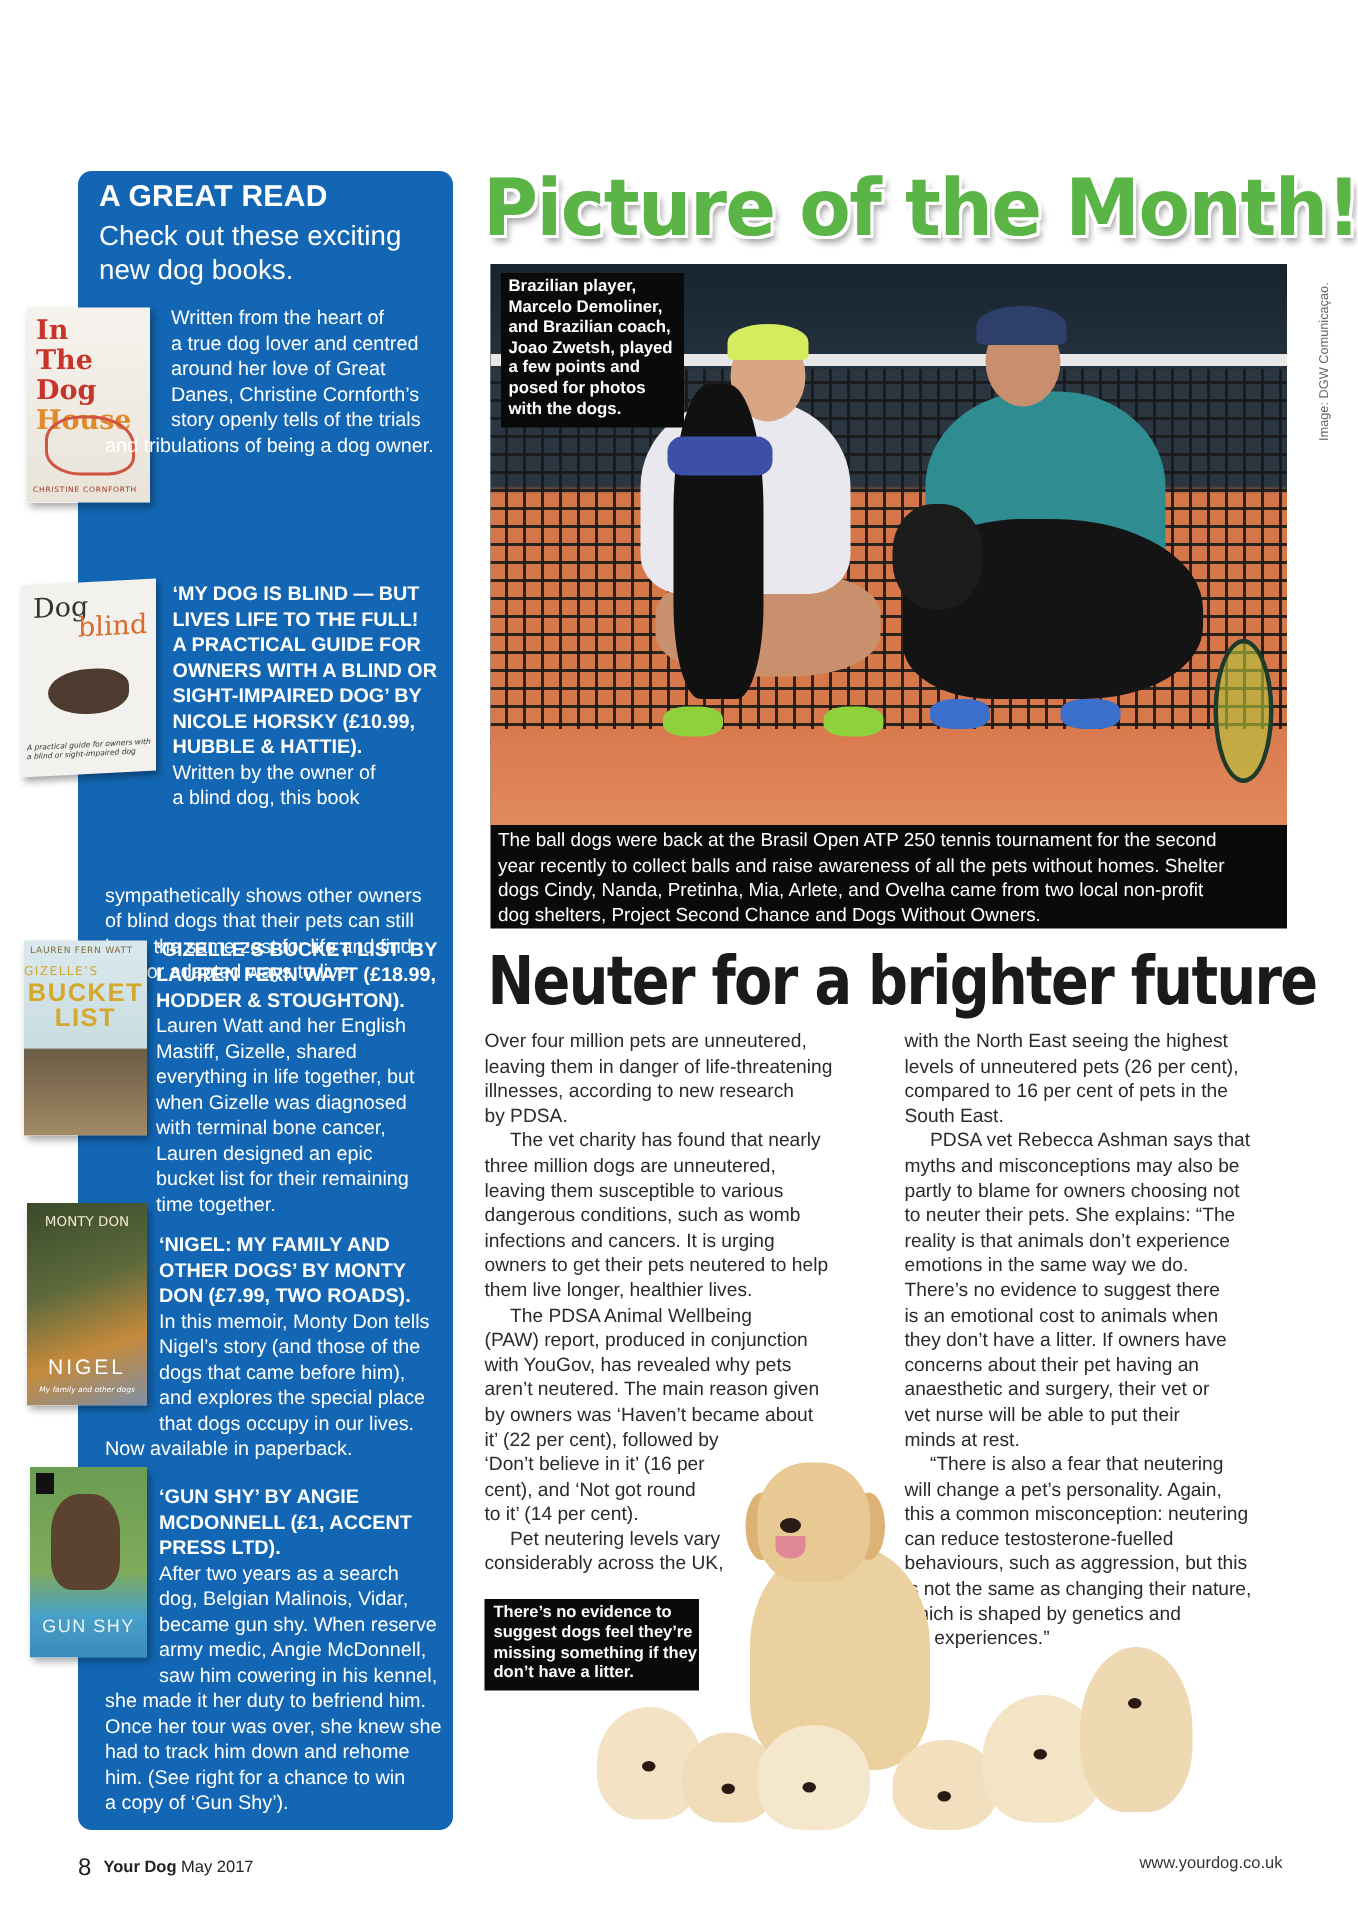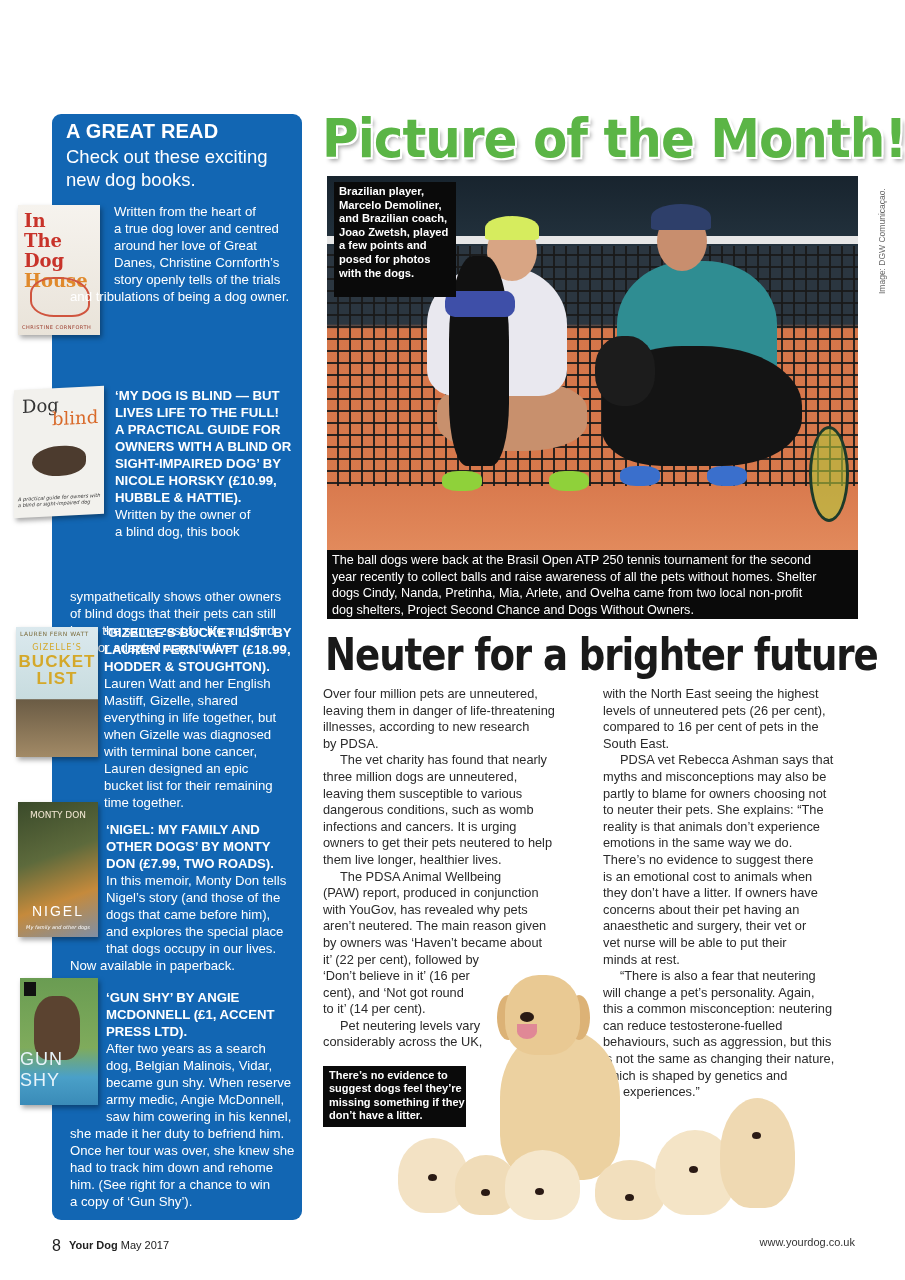--- a/index.html
+++ b/index.html
@@ -22,31 +22,31 @@
   .cov1 .auth { position:absolute; left:4px; bottom:5px; font-size:5px; color:#9b3a2a; letter-spacing:0.5px; }
 
   .cov2 { left:14px; top:388px; width:90px; height:128px; background:#f2f1ed; transform:skewY(-3deg); }
   .cov2 .c2a { position:absolute; left:8px; top:6px; font-family:"DejaVu Serif", serif; font-size:18px; color:#333; }
   .cov2 .c2b { position:absolute; left:38px; top:20px; font-family:"DejaVu Serif", serif; font-size:18px; color:#d96a2a; }
   .cov2 .dog { position:absolute; left:18px; top:58px; width:54px; height:30px; background:#4c3b2e; border-radius:50% 40% 45% 50%; }
   .cov2 .sub { position:absolute; left:4px; bottom:10px; width:84px; font-size:5px; font-style:italic; color:#333; }
 
   .cov3 { left:16px; top:627px; width:82px; height:130px; background:linear-gradient(180deg,#dbe9ee 0%,#c8dcdf 55%,#6b5c45 56%,#a28a66 100%); }
   .cov3 .c3a { position:absolute; left:4px; top:3px; font-size:6px; color:#7a6b3a; letter-spacing:0.5px; }
-  .cov3 .c3b { position:absolute; left:0; width:82px; text-align:center; top:16px; font-size:8px; color:#d4a82a; letter-spacing:1px; }
+  .cov3 .c3b { position:absolute; left:0; width:82px; top:16px; font-size:8px; color:#d4a82a; letter-spacing:1px; }
   .cov3 .c3c { position:absolute; left:0; width:82px; text-align:center; top:26px; font-family:"Liberation Sans", sans-serif; font-weight:bold; font-size:17px; line-height:17px; color:#d4a82a; letter-spacing:1px; }
 
   .cov4 { left:18px; top:802px; width:80px; height:135px; background:linear-gradient(160deg,#3a4a2a 0%,#5d6a3c 40%,#c58a3c 70%,#7f8fa5 100%); }
   .cov4 .c4a { position:absolute; left:0; width:80px; text-align:center; top:8px; font-size:9px; color:#f2e7d2; }
   .cov4 .c4b { position:absolute; left:0; width:80px; text-align:center; bottom:18px; font-family:Liberation Sans, sans-serif; font-size:14px; color:#fff; letter-spacing:2px; }
   .cov4 .c4c { position:absolute; left:0; width:80px; text-align:center; bottom:7px; font-size:5px; color:#fff; font-style:italic; }
 
   .cov5 { left:20px; top:978px; width:78px; height:127px; background:linear-gradient(180deg,#6a9c52 0%,#7fab5c 55%,#4aa0c8 78%,#3a8bb8 100%); }
   .cov5 .dog5 { position:absolute; left:14px; top:18px; width:46px; height:64px; background:#5b4330; border-radius:40% 40% 30% 30%; }
-  .cov5 .c5 { position:absolute; left:0; width:78px; text-align:left; bottom:14px; font-family:"Liberation Sans", sans-serif; font-size:18px; color:#e8f4fa; letter-spacing:1px; }
+  .cov5 .c5 { position:absolute; left:0; width:78px; text-align:center; bottom:14px; font-family:"Liberation Sans", sans-serif; font-size:12px; color:#e8f4fa; letter-spacing:1px; }
   .cov5 .badge { position:absolute; left:4px; top:4px; width:12px; height:14px; background:#111; }
 
   
   .potm-title { position:absolute; left:322px; top:108px; width:530px; font-family:"DejaVu Sans", sans-serif; font-weight:bold; font-size:50px; line-height:62px; color:#5bb546; letter-spacing:-1px; text-shadow: 0 0 0 #fff, 2px 2px 0 #fff, -2px -2px 0 #fff, 2px -2px 0 #fff, -2px 2px 0 #fff, 3px 4px 4px rgba(0,0,0,0.35); white-space:nowrap; transform:scaleY(1.05); }
   .photo { position:absolute; left:327px; top:176px; width:531px; height:374px; overflow:hidden; background:#1d2a33; }
   .photo .wall { position:absolute; left:0; top:0; width:531px; height:90px; background:linear-gradient(180deg,#18242e,#263642); }
   .photo .net { position:absolute; left:0; top:70px; width:531px; height:260px;
      background:
       repeating-linear-gradient(90deg, transparent 0 10px, rgba(25,25,25,0.9) 10px 12px),
       repeating-linear-gradient(0deg, transparent 0 10px, rgba(25,25,25,0.9) 10px 12px),
@@ -66,21 +66,21 @@
   .dog1-band { position:absolute; left:118px; top:115px; width:70px; height:26px; background:#3e4fa8; border-radius:10px; }
   .dog2 { position:absolute; left:275px; top:170px; width:200px; height:120px; background:#141414; border-radius:40% 50% 40% 30%; }
   .dog2-head { position:absolute; left:268px; top:160px; width:60px; height:70px; background:#1c1c1c; border-radius:45%; }
   .racket { position:absolute; left:482px; top:250px; width:34px; height:90px; border:3px solid #1d3a2a; border-radius:50%; background:rgba(180,200,60,0.6); }
   .shoe { position:absolute; width:40px; height:20px; border-radius:40%; }
   .s1 { left:115px; top:295px; background:#8fd13a; }
   .s2 { left:222px; top:295px; background:#8fd13a; }
   .s3 { left:293px; top:290px; background:#3a6fcc; }
   .s4 { left:380px; top:290px; background:#3a6fcc; }
 
-  .photo-caption-top { position:absolute; left:334px; top:182px; width:112px; padding:3px 5px 17px 5px; background:#0a0a0a; color:#fff; font-family:"Liberation Sans", sans-serif; font-weight:bold; font-size:11.2px; line-height:13.6px; }
+  .photo-caption-top { position:absolute; left:334px; top:182px; width:112px; padding:3px 5px 5px 5px; background:#0a0a0a; color:#fff; font-family:"Liberation Sans", sans-serif; font-weight:bold; font-size:11.2px; line-height:13.6px; }
   .photo-caption-top .line, .photo-caption-bot .line, .pull-quote .line { display:block; white-space:nowrap; }
   .photo-caption-bot { position:absolute; left:327px; top:550px; width:521px; height:62px; padding:2px 5px 5px 5px; background:#0a0a0a; color:#fff; font-family:"Liberation Sans", sans-serif; font-size:12.6px; line-height:16.6px; }
   .credit { position:absolute; left:866px; top:176px; width:14px; height:120px; }
   .credit span { position:absolute; left:0; top:0; transform-origin:0 0; transform:translate(11px,118px) rotate(-90deg); font-family:"Liberation Sans", sans-serif; font-size:8.5px; color:#666; white-space:nowrap; }
 
   
   .headline { position:absolute; left:325px; top:630px; font-family:"DejaVu Sans", sans-serif; font-weight:bold; font-size:40px; letter-spacing:-1.2px; color:#1a1a1a; white-space:nowrap; transform:scaleX(0.93) scaleY(1.12); transform-origin:left top; line-height:44px; }
   .col { position:absolute; font-family:"Liberation Sans", sans-serif; font-size:12.8px; line-height:16.6px; color:#2a2a2a; }
   .col .line { display:block; white-space:nowrap; }
   .col .indent { padding-left:17px; }

